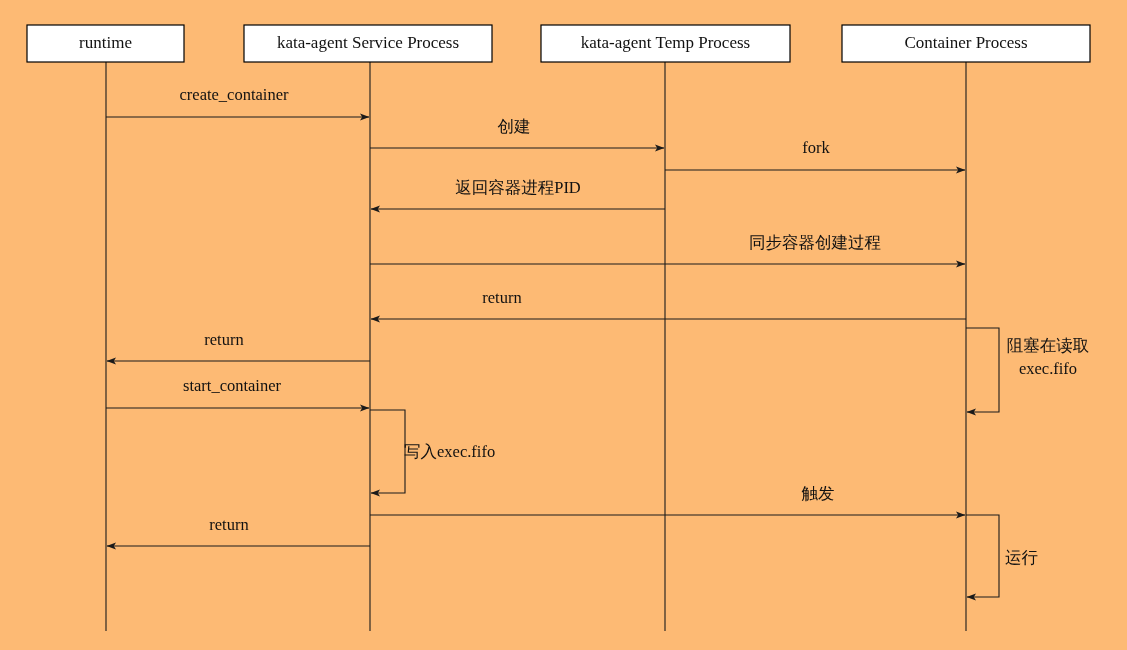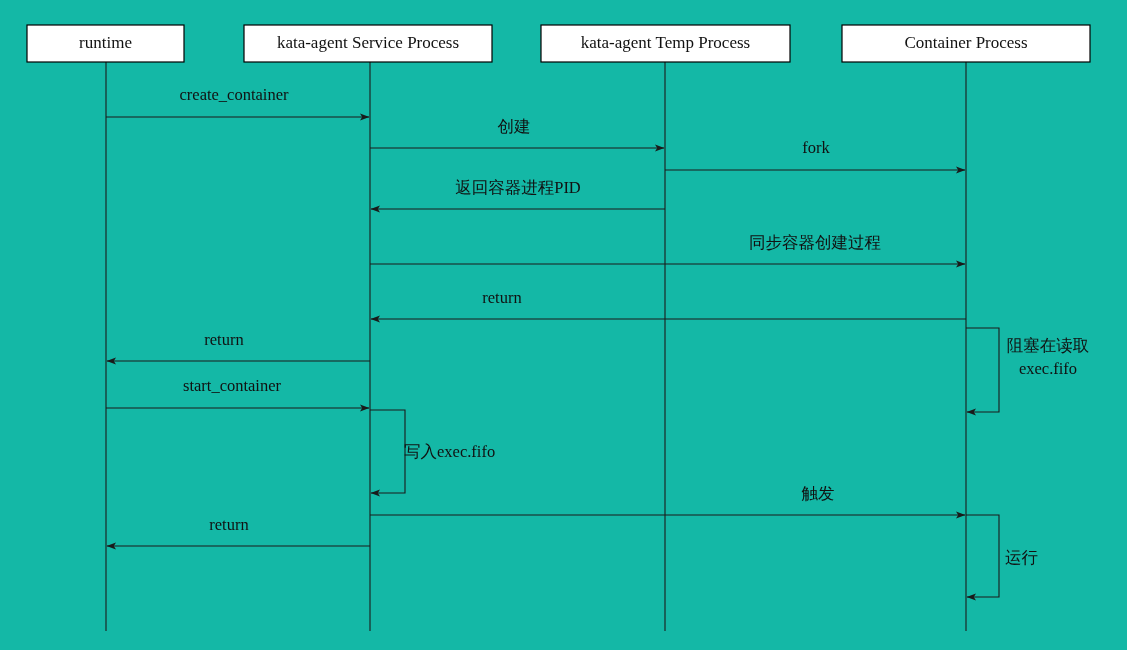--- a/index.html
+++ b/index.html
@@ -9,21 +9,21 @@
   }
   body {
     font-family: "Liberation Serif", "DejaVu Serif", serif;
     color: #1a1a1a;
   }
   #diagram-root {
     position: relative;
     width: 1127px;
     height: 650px;
     overflow: hidden;
-    background: #14b8a6;
+    background: #fdba74;
     text-align: center;
   }
   svg.canvas {
     position: absolute;
     left: 0;
     top: 0;
     width: 1127px;
     height: 650px;
   }
   .actor-label {

